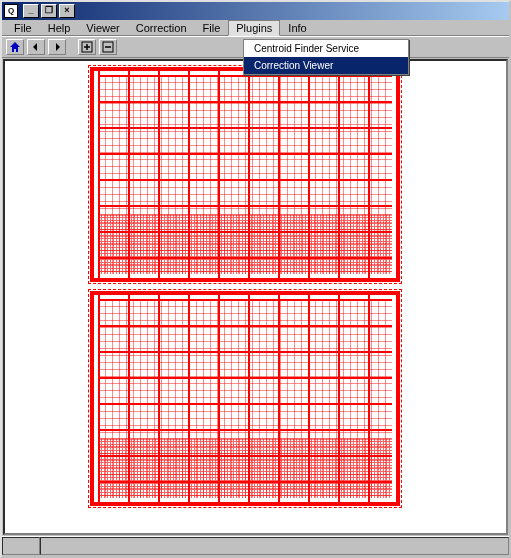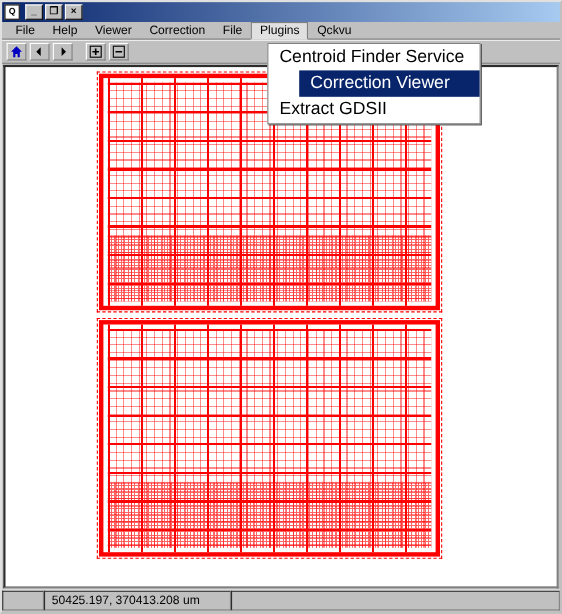--- a/index.html
+++ b/index.html
@@ -81,28 +81,27 @@
     top: 19px;
     left: 241px;
     background: #fff;
     border: 1px solid #808080;
     box-shadow: 1px 1px 0 #404040;
     z-index: 10;
     min-width: 166px;
   }
   .dropitem {
     padding: 3px 14px 3px 10px;
-    font-size: 16px;
+    font-size: 10px;
     color: #000;
     white-space: nowrap;
   }
   .dropitem.selected {
     background: #08246B;
     color: #fff;
-    margin-left: 28px;
   }
   .toolbar {
     height: 22px;
     background: #C0C0C0;
     border-top: 1px solid #fff;
     border-bottom: 1px solid #808080;
     display: flex;
     align-items: center;
     padding: 0 4px;
     gap: 3px;
@@ -197,26 +196,25 @@
     </div>
   </div>
 
   <div class="menubar">
     <div class="menuitem">File</div>
     <div class="menuitem">Help</div>
     <div class="menuitem">Viewer</div>
     <div class="menuitem">Correction</div>
     <div class="menuitem">File</div>
     <div class="menuitem open">Plugins</div>
-    <div class="menuitem">Qckvu</div>
+    <div class="menuitem">Info</div>
 
     <div class="dropdown">
       <div class="dropitem">Centroid Finder Service</div>
       <div class="dropitem selected">Correction Viewer</div>
-      <div class="dropitem">Extract GDSII</div>
     </div>
   </div>
 
   <div class="toolbar">
     <div class="tbtn">
       <svg viewBox="0 0 12 12">
           <path d="M6 1 L11 6 H9 V11 H7 V8 H5 V11 H3 V6 H1 Z" fill="#0000C0"></path>
         </svg>
     </div>
     <div class="tbtn">
@@ -256,17 +254,16 @@
       <div class="ring"></div>
       <div class="marks"></div>
       <div class="grid"></div>
       <div class="dense"></div>
       <div class="marksb"></div>
     </div>
   </div>
 
   <div class="statusbar">
     <div class="statuscell left"></div>
-    <div class="statuscell coord">50425.197, 370413.208 um</div>
     <div class="statuscell rest"></div>
   </div>
 
 </div>
 
 </body></html>

